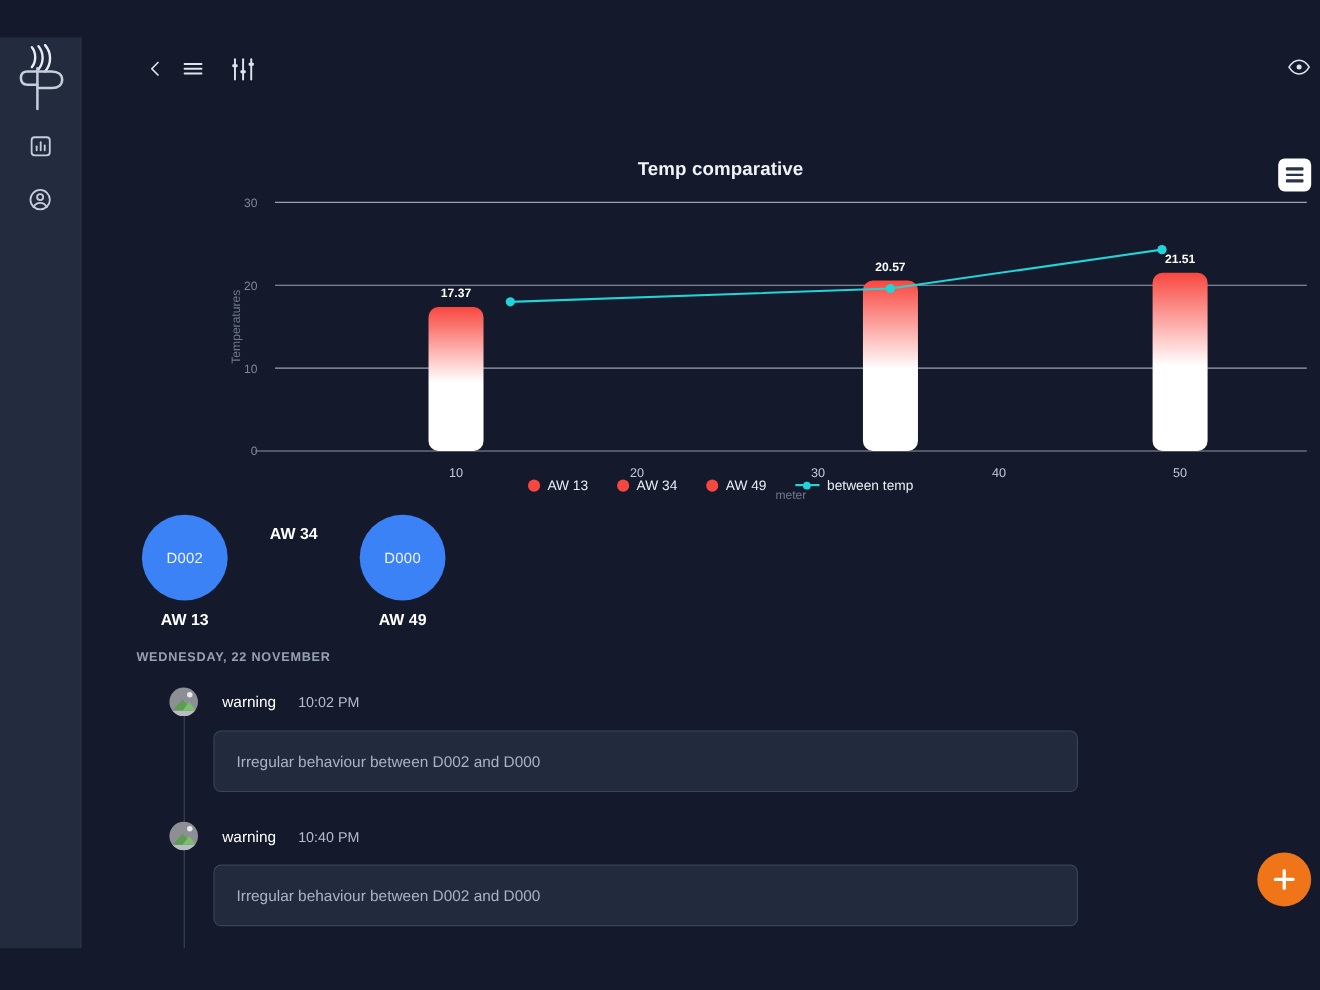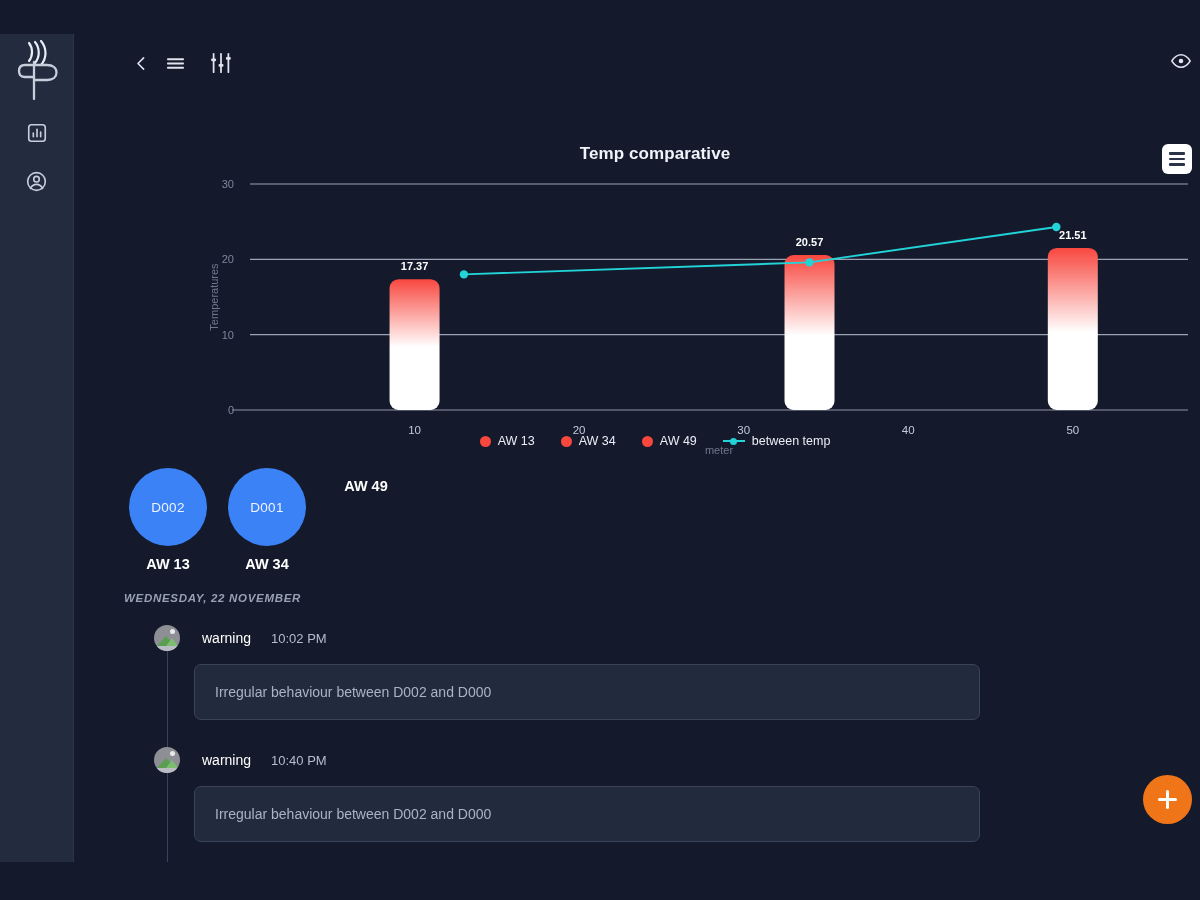--- a/index.html
+++ b/index.html
@@ -76,21 +76,21 @@
   .dev { width: 88px; text-align: center; cursor: pointer; }
   .dev-circle {
     width: 78px; height: 78px; border-radius: 50%; background: #3b82f6;
     margin: 0 auto; display: flex; align-items: center; justify-content: center;
     color: #eef3ff; font-size: 13.5px; letter-spacing: .3px;
   }
   .dev-label { margin-top: 10px; color: #ffffff; font-size: 14.5px; font-weight: bold; }
 
   
   .log { position: absolute; left: 32px; top: 558px; width: 1060px; }
-  .log-date { color: #97a0b5; font-size: 11.5px; font-weight: bold; letter-spacing: .7px; font-style: italic; }
+  .log-date { color: #97a0b5; font-size: 11.5px; font-weight: bold; letter-spacing: .7px; }
   .log-list { position: relative; margin-top: 20px; }
   .log-rail { position: absolute; left: 43px; top: 8px; width: 1px; height: 240px; background: #3a4459; }
   .log-entry { position: relative; margin-bottom: 26px; }
   .log-head { display: flex; align-items: center; height: 28px; }
   .avatar {
     width: 26px; height: 26px; border-radius: 50%; background: #8d8f95;
     margin-left: 30px; overflow: hidden; position: relative; flex: none;
   }
   .avatar .mount { position: absolute; left: 3px; bottom: 5px; width: 0; height: 0;
     border-left: 9px solid transparent; border-right: 9px solid transparent; border-bottom: 10px solid #5b9e52; }
@@ -271,24 +271,24 @@
           <span class="lg-label">between temp</span>
         </div>
       </div>
 
     <div class="devices" id="devices-root">
         <div class="dev">
           <div class="dev-circle">D002</div>
           <div class="dev-label">AW 13</div>
         </div>
         <div class="dev">
-          <div class="dev-circle">D001</div>
           <div class="dev-label">AW 34</div>
         </div>
         <div class="dev">
+          <div class="dev-circle">D000</div>
           <div class="dev-label">AW 49</div>
         </div>
       </div>
 
     <div class="log">
       <div class="log-date">WEDNESDAY, 22 NOVEMBER</div>
       <div class="log-list" id="log-root">
         <div class="log-rail"></div>
       <div class="log-entry">
             <div class="log-head">

